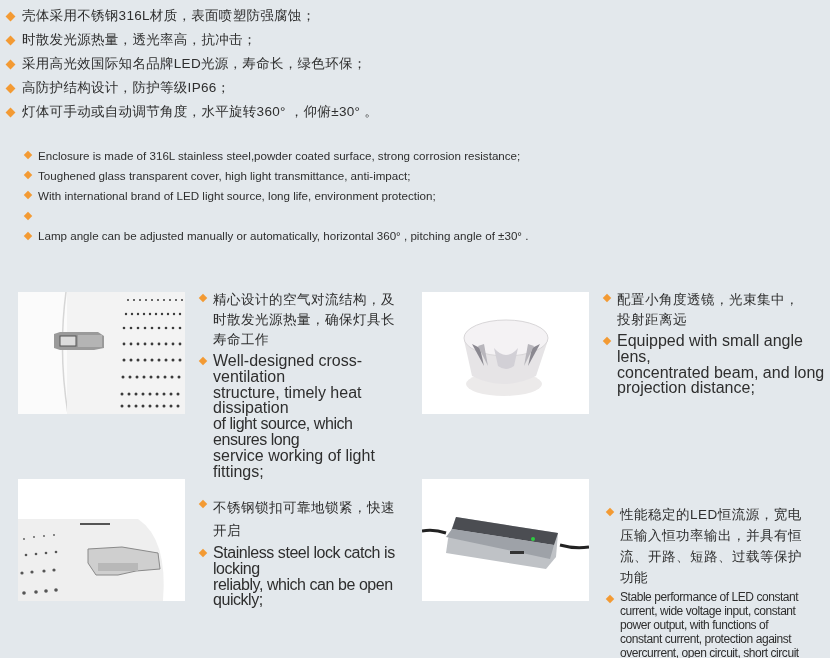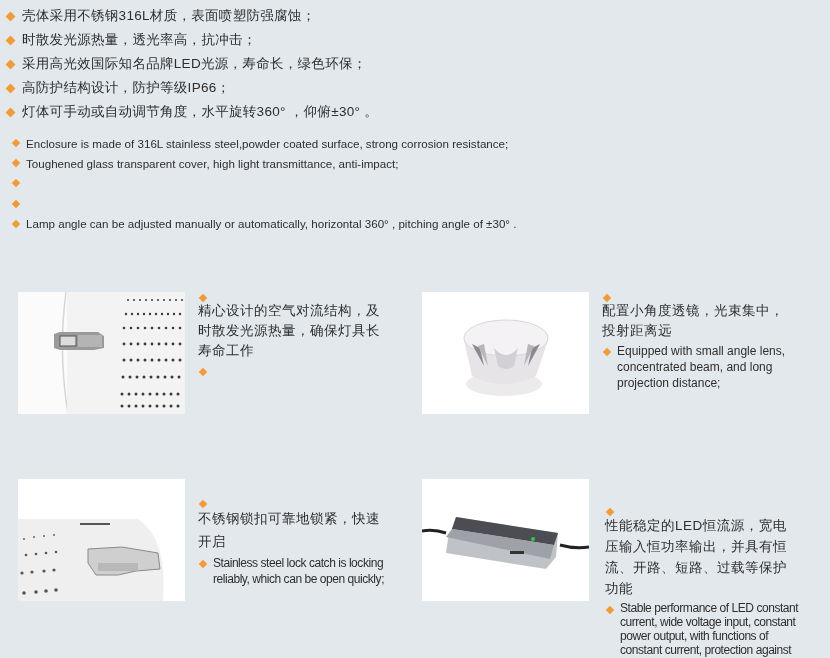--- a/index.html
+++ b/index.html
@@ -10,33 +10,33 @@
     color:#2e2e2e;
     position:relative;
   }
   .diamond {
     display:inline-block; width:7px; height:7px; background:#f39a33;
     transform:rotate(45deg); flex:0 0 auto;
   }
   .cn-list { position:absolute; left:4px; top:4px; margin:0; padding:0; list-style:none; }
   .cn-list li { display:flex; align-items:center; height:24px; font-size:13.5px; letter-spacing:0.3px; }
   .cn-list li .diamond { margin:0 8px 0 3px; }
-  .en-list { position:absolute; left:10px; top:133px; margin:0; padding:0; list-style:none; }
+  .en-list { position:absolute; left:10px; top:133px; margin:12px; padding:0; list-style:none; }
   .en-list li { display:flex; align-items:center; height:20.2px; font-size:11.6px; }
   .en-list li .diamond { margin:0 7px 0 3px; width:6px; height:6px; }
 
   .feature-img {
     position:absolute; background:#fff; width:167px; height:122px; overflow:hidden;
   }
   .feat-text { position:absolute; font-size:12px; line-height:16px; }
   .feat-text .row { display:flex; align-items:flex-start; }
   .feat-text .row .diamond { margin:5px 7px 0 2px; width:6px; height:6px; }
   .feat-text .cn { font-size:13.5px; line-height:20px; letter-spacing:0.5px; }
-  .feat-text .cn-block { margin-bottom:3px;flex-direction:column; }
-  .feat-text .en { font-size:12px; line-height:15.8px; }
+  .feat-text .cn-block { margin-bottom:3px; }
+  .feat-text .en { font-size:16px; line-height:15.8px; }
   .condensed { letter-spacing:-0.45px; }
 </style>
 </head>
 <body>
 
 <ul class="cn-list">
   <li>
       <span class="diamond"></span>
       <span>壳体采用不锈钢316L材质，表面喷塑防强腐蚀；</span>
     </li>
@@ -62,20 +62,21 @@
   <li>
       <span class="diamond"></span>
       <span>Enclosure is made of 316L stainless steel,powder coated surface, strong corrosion resistance;</span>
     </li>
   <li>
       <span class="diamond"></span>
       <span>Toughened glass transparent cover, high light transmittance, anti-impact;</span>
     </li>
   <li>
       <span class="diamond"></span>
+      <span>With international brand of LED light source, long life, environment protection;</span>
     </li>
   <li>
       <span class="diamond"></span>
     </li>
   <li>
       <span class="diamond"></span>
       <span>Lamp angle can be adjusted manually or automatically, horizontal 360°  , pitching angle of  ±30°  .</span>
     </li>
 </ul>
 
@@ -171,20 +172,26 @@
   <div class="row cn-block">
     <span class="diamond"></span>
     <div class="cn">
       <div>精心设计的空气对流结构，及</div>
       <div>时散发光源热量，确保灯具长</div>
       <div>寿命工作</div>
     </div>
   </div>
   <div class="row">
     <span class="diamond"></span>
+    <div class="en">
+      <div>Well-designed cross-ventilation</div>
+      <div>structure, timely heat dissipation</div>
+      <div class="condensed">of light source, which ensures long</div>
+      <div>service working of light fittings;</div>
+    </div>
   </div>
 </div>
 
 <div class="feature-img" style="left:422px; top:292px;">
   <svg width="167" height="122" viewBox="0 0 167 122">
     <rect width="167" height="122" fill="#ffffff"></rect>
     <ellipse cx="82" cy="92" rx="38" ry="12" fill="#eceaea"></ellipse>
     <path d="M42 48 L50 84 Q82 100 114 84 L126 48 Z" fill="#e6e4e6"></path>
     <ellipse cx="84" cy="46" rx="42" ry="18" fill="#f4f2f4" stroke="#d8d6d8"></ellipse>
     <path d="M50 52 L62 74 L58 56 Z" fill="#8a8890"></path>

